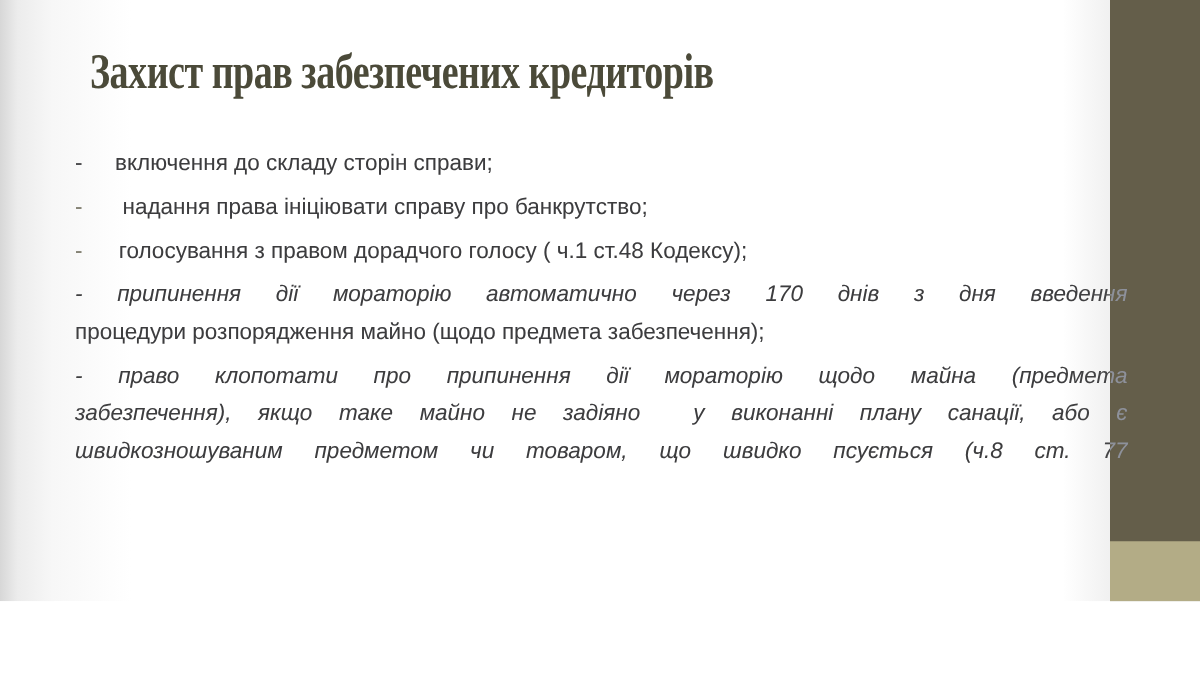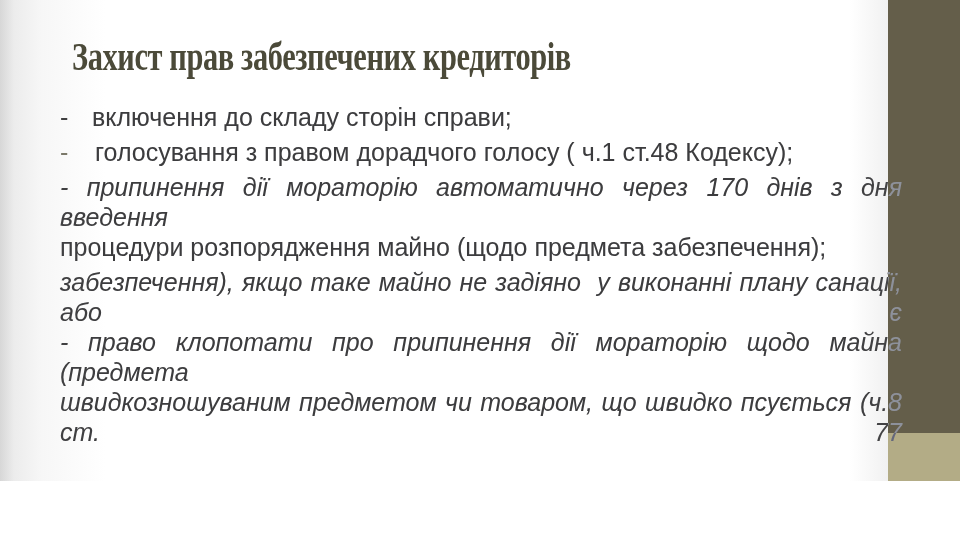--- a/index.html
+++ b/index.html
@@ -27,23 +27,23 @@
     margin:0; z-index:2;
     font-family:"Liberation Serif", serif;
     font-weight:bold;
     font-size:40px; line-height:40px;
     letter-spacing:-0.5px;
     white-space:nowrap;
     transform:scaleX(0.76);
     transform-origin:left top;
   }
   #body{
-    position:absolute; left:60px; top:102px;
+    position:absolute; left:60px; top:115px;
     width:842px; z-index:2;
-    font-size:25px; line-height:30px;
+    font-size:18px; line-height:30px;
     mix-blend-mode:exclusion;
     color:#c3c3c1; 
   }
   .para{margin:0 0 5px 0;}
   .line{text-align:left;}
   .line.j{text-align:justify; text-align-last:justify;font-style:italic;}
   .dash{display:inline-block;}
   .dash.light{color:#858797;} 
 </style>
 </head>
@@ -51,25 +51,28 @@
 
 <div id="slide">
   <div id="sidebar" style="background: rgb(100, 94, 74);"></div>
   <div id="accent" style="background: rgb(179, 172, 134); top: 433px; height: 53px;"></div>
   <h1 id="title" style="color: rgb(75, 74, 57);">Захист прав забезпечених кредиторів</h1>
   <div id="body" style="color: rgb(195, 195, 193);">
       <div class="para">
         <div class="line"><span class="dash" style="width: 32px;">-</span>включення до складу сторін справи;</div>
       </div>
       <div class="para">
+        <div class="line"><span class="dash light" style="width: 38px;">-</span>надання права ініціювати справу про банкрутство;</div>
+      </div>
+      <div class="para">
         <div class="line"><span class="dash light" style="width: 35px;">-</span>голосування з правом дорадчого голосу ( ч.1 ст.48 Кодексу);</div>
       </div>
       <div class="para">
         <div class="line j">- припинення дії мораторію автоматично через 170 днів з дня введення</div>
         <div class="line">процедури розпорядження майно (щодо предмета забезпечення);</div>
       </div>
       <div class="para">
+        <div class="line j">- право клопотати про припинення дії мораторію щодо майна (предмета</div>
         <div class="line j">забезпечення), якщо таке майно не задіяно &nbsp;у виконанні плану санації, або є</div>
-        <div class="line j">- право клопотати про припинення дії мораторію щодо майна (предмета</div>
         <div class="line j">швидкозношуваним предметом чи товаром, що швидко псується (ч.8 ст. 77</div>
       </div>
     </div>
 </div>
 
 </body></html>

